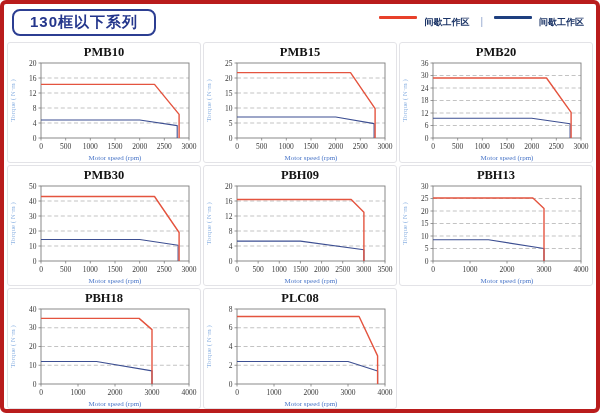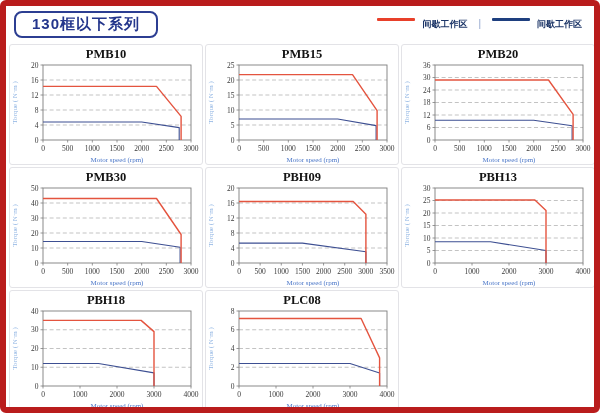--- a/index.html
+++ b/index.html
@@ -1,18 +1,18 @@
 <!DOCTYPE html>
 <html><head>
 <meta charset="utf-8">
 <style>
   html,body{margin:0;padding:0;background:#fff;}
   .page{
     width:600px;height:413px;box-sizing:border-box;
-    border:6px solid #b91c1c;border-radius:6px;
+    border:4px solid #b91c1c;border-radius:6px;
     font-family:"Liberation Sans",sans-serif;
     background:#fff;overflow:hidden;
   }
   .header{
     height:37px;display:flex;align-items:center;
     justify-content:space-between;padding:0 12px 0 8px;box-sizing:border-box;
   }
   .title-box{
     border:2px solid #2c3e92;border-radius:8px;
     padding:2px 16px;font-size:15px;font-weight:600;

